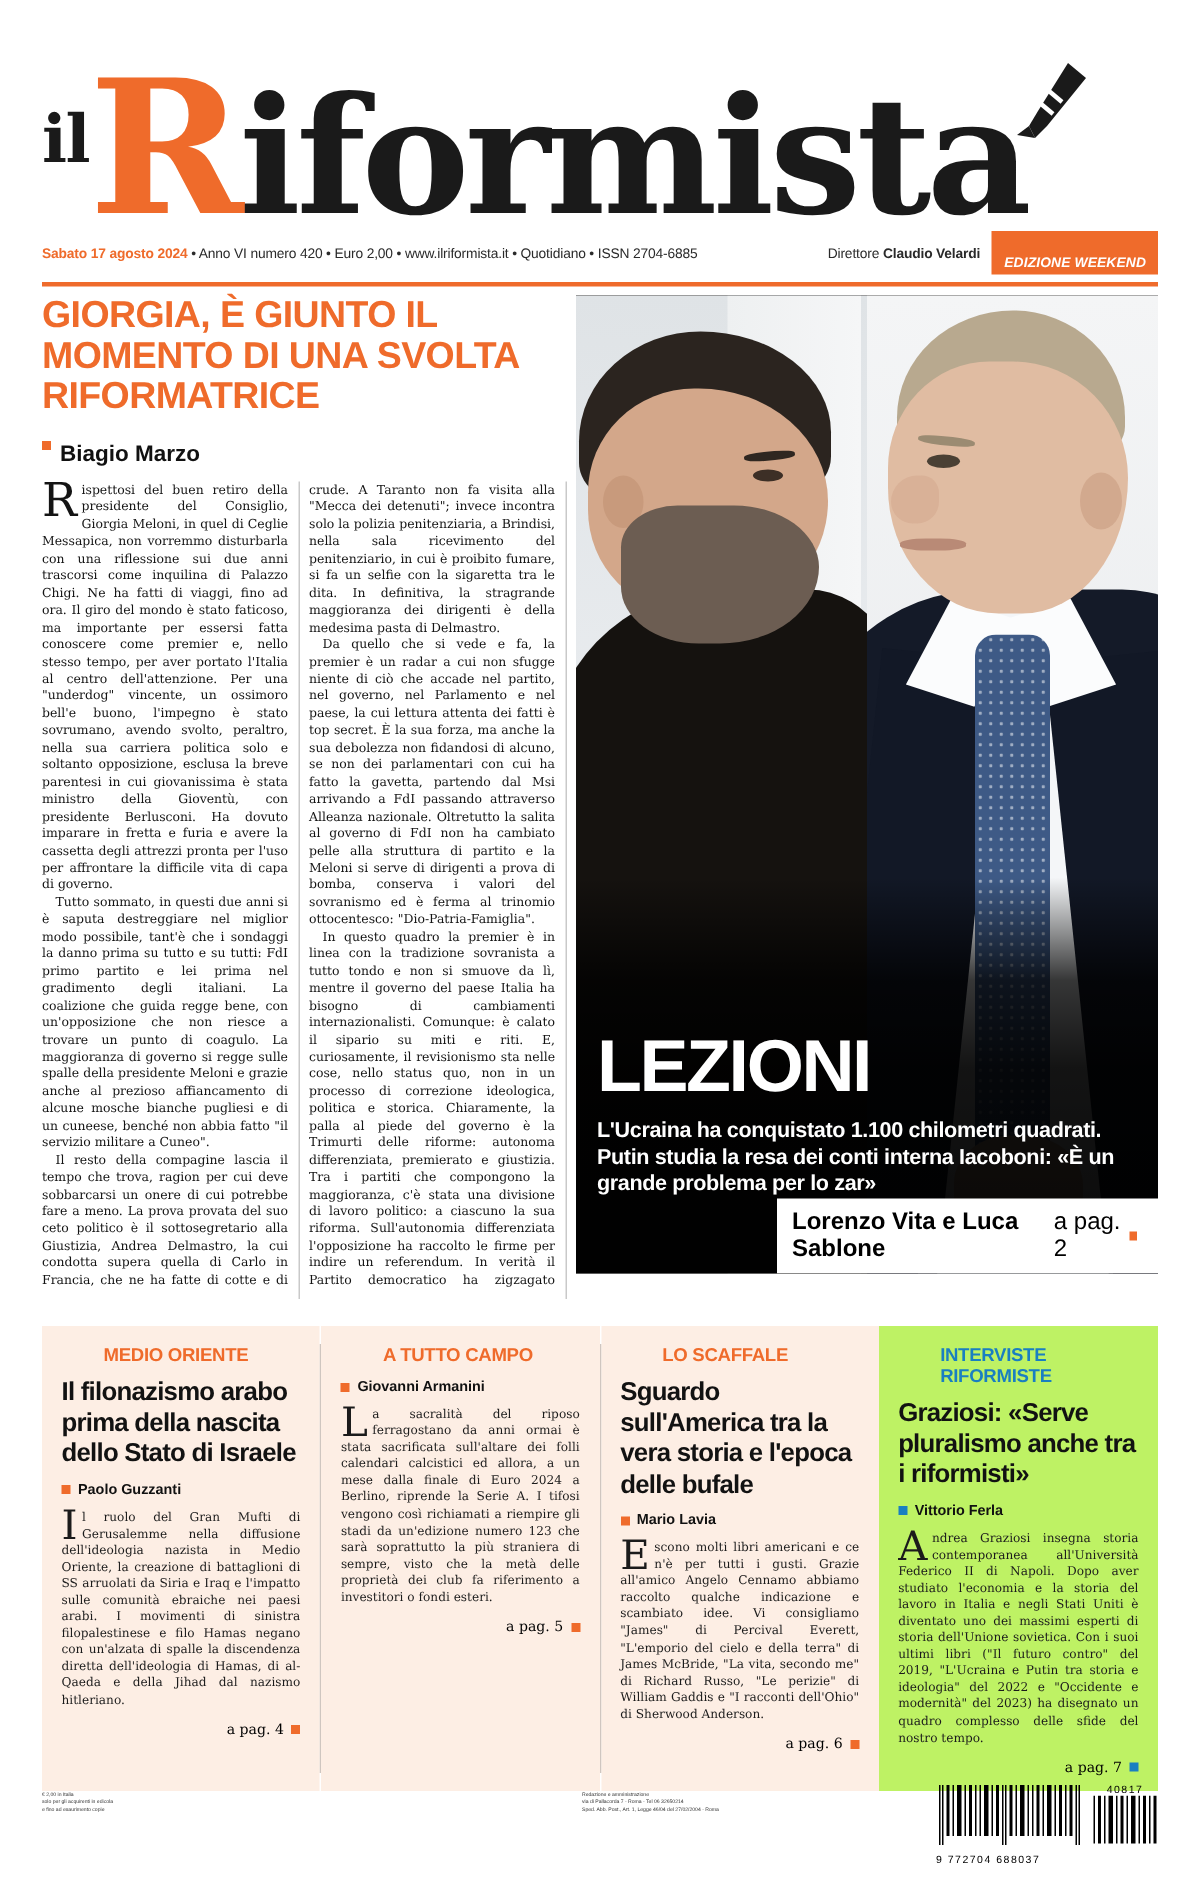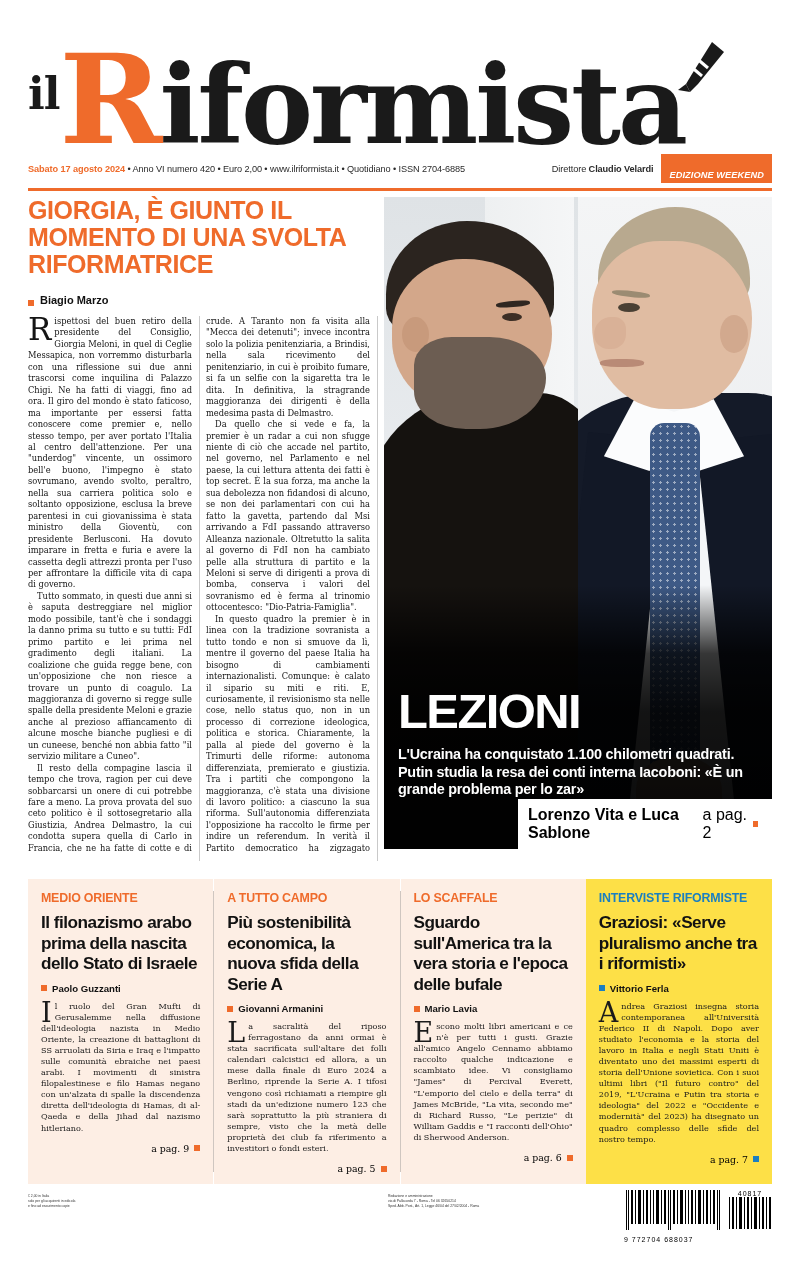--- a/index.html
+++ b/index.html
@@ -65,22 +65,22 @@
     color: #ef6b2b;
     font-family: "Liberation Sans", sans-serif;
     font-weight: 700;
     font-size: 25px;
     line-height: 27px;
     letter-spacing: -0.4px;
     text-transform: uppercase;
   }
   .byline {
     margin-top: 16px;
-    font-size: 11px; font-weight: 700; color: #111;
-    display: flex; align-items: flex-end; gap: 6px;
+    font-size: 15px; font-weight: 700; color: #111;
+    display: flex; align-items: flex-start; gap: 6px;
   }
   .sq { width: 6px; height: 6px; background: #ef6b2b; display:inline-block; }
   .sq-blue { background:#1a7fc1; }
 
   .cols2 {
     margin-top: 10px;
     column-count: 2; column-gap: 14px;
     column-rule: 1px solid #c9c9c9;
     font-family: "DejaVu Serif", serif;
     font-size: 8.3px;
@@ -188,31 +188,31 @@
     display:flex; align-items:center; justify-content:flex-end; gap:6px;
     margin: 0 -14px -12px 120px;
   }
   .credit-names { font-weight:700; }
   .credit-pag { font-weight:400; }
 
   
   .boxes { display:flex; gap:0; padding: 0 28px; margin-top: 18px; }
   .box { position:relative; padding: 12px 13px 10px 13px; }
   .box.b-peach { background:#fdeee4; }
-  .box.b-blue { background:#fde047; }
+  .box.b-blue { background:#bef264; }
   .box + .box { margin-left: 0; }
   .box-div { width:1px; background:#cfc6c0; margin: 12px 0; }
   .w1 { width: 186px; }
   .w2 { width: 186px; }
   .w3 { width: 186px; }
   .w4 { width: 187px; }
 
   .kicker {
     font-weight:700; font-size: 12.4px; letter-spacing:-0.2px;
-    color:#ef6b2b; text-transform:uppercase;
+    color:#ef6b2b; text-transform:uppercase;margin-left:28px;
   }
   .kicker.blue { color:#1a7fc1; }
   .box-title {
     margin-top: 7px;
     font-weight:700; font-size: 17.2px; line-height: 20.5px;
     letter-spacing:-0.5px; color:#121212;
   }
   .box-byline {
     margin-top: 9px; font-size: 9.6px; font-weight:700; color:#111;
     display:flex; align-items:center; gap:5px;
@@ -339,29 +339,28 @@
 
     <div class="box b-peach w1">
       <div class="kicker">MEDIO ORIENTE</div>
       <div class="box-title">Il filonazismo arabo prima della nascita dello Stato di Israele</div>
       <div class="box-byline">
         <span class="sq"></span>
         <span>Paolo Guzzanti</span>
       </div>
       <div class="box-body dropcap">Il ruolo del Gran Mufti di Gerusalemme nella diffusione dell'ideologia nazista in Medio Oriente, la creazione di battaglioni di SS arruolati da Siria e Iraq e l'impatto sulle comunità ebraiche nei paesi arabi. I movimenti di sinistra filopalestinese e filo Hamas negano con un'alzata di spalle la discendenza diretta dell'ideologia di Hamas, di al-Qaeda e della Jihad dal nazismo hitleriano.</div>
       <div class="box-pag">
-        <span>a pag. 9</span>
+        <span>a pag. 4</span>
         <span class="sq"></span>
       </div>
     </div>
     <div class="box-div"></div>
 
     <div class="box b-peach w2">
       <div class="kicker">A TUTTO CAMPO</div>
-      <div class="box-title">Più sostenibilità economica, la nuova sfida della Serie A</div>
       <div class="box-byline">
         <span class="sq"></span>
         <span>Giovanni Armanini</span>
       </div>
       <div class="box-body dropcap">La sacralità del riposo ferragostano da anni ormai è stata sacrificata sull'altare dei folli calendari calcistici ed allora, a un mese dalla finale di Euro 2024 a Berlino, riprende la Serie A. I tifosi vengono così richiamati a riempire gli stadi da un'edizione numero 123 che sarà soprattutto la più straniera di sempre, visto che la metà delle proprietà dei club fa riferimento a investitori o fondi esteri.</div>
       <div class="box-pag">
         <span>a pag. 5</span>
         <span class="sq"></span>
       </div>
     </div>

